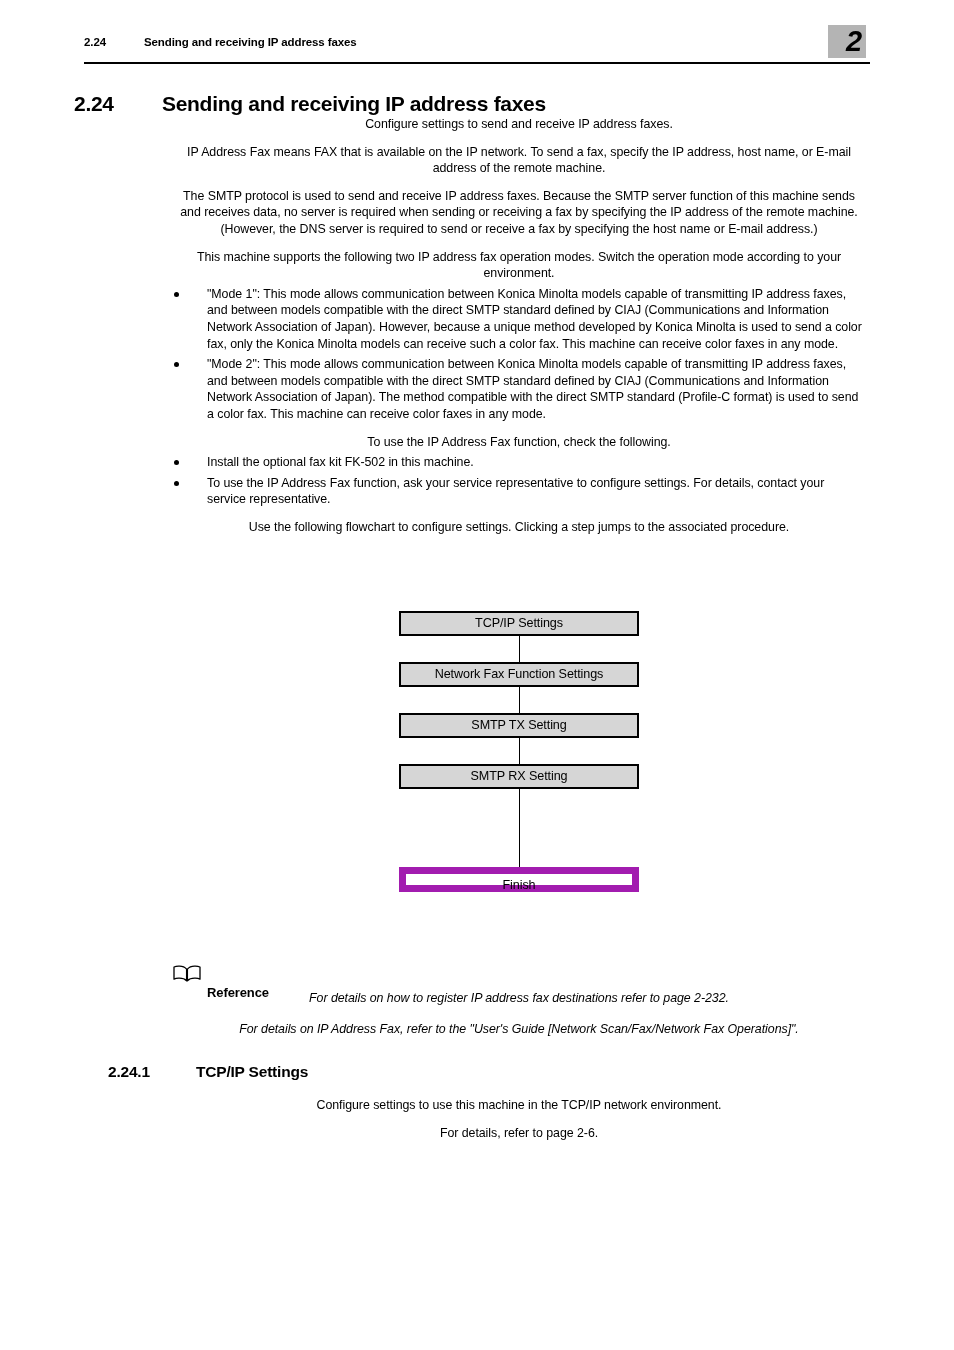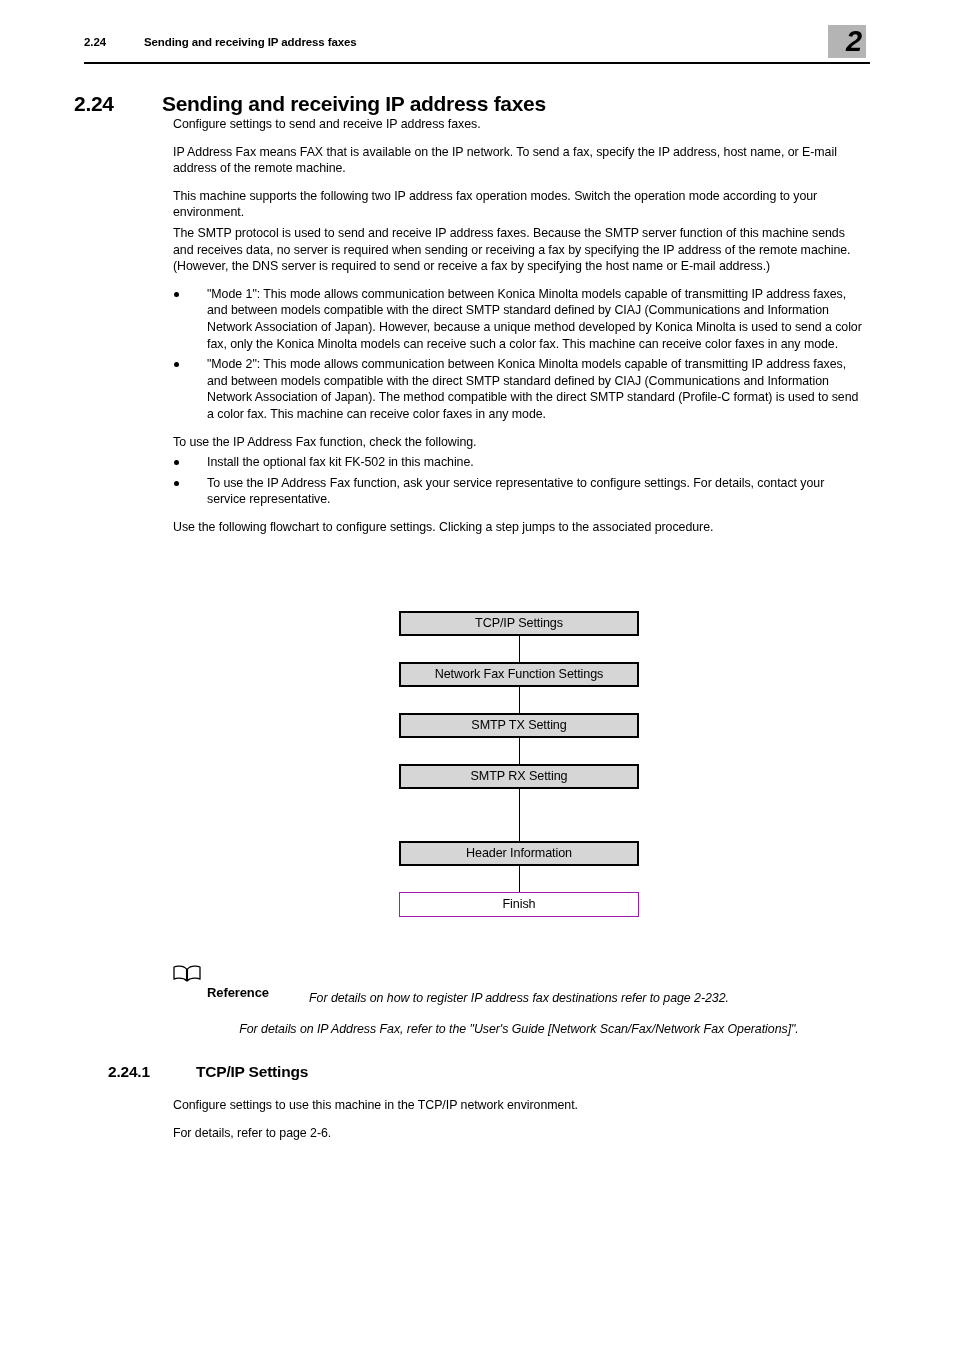--- a/index.html
+++ b/index.html
@@ -122,21 +122,21 @@
   .body-col {
     position: absolute;
     left: 173px;
     width: 692px;
   }
   p.para {
     margin: 0 0 11px 0;
     font-size: 12.4px;
     line-height: 16.6px;
     letter-spacing: -0.05px;
-    text-align: left;
+    text-align: center;
   }
   p.para.tight { margin-bottom: 4px; }
 
   ul.bullets {
     list-style: none;
     margin: 0 0 11px 0;
     padding: 0;
   }
   ul.bullets li {
     position: relative;
@@ -173,21 +173,21 @@
     height: 25px;
     background: #d6d6d6;
     border: 2px solid #000000;
     font-size: 12.6px;
     line-height: 21px;
     text-align: center;
     letter-spacing: -0.1px;
   }
   .flow-box.terminal {
     background: #ffffff;
-    border: 1px solid #a21caf;
+    border: 7px solid #a21caf;
     line-height: 23px;
   }
   .flow-connector {
     width: 1px;
     height: 26px;
     background: #000000;
     margin: 0 auto;
   }
 
   
@@ -266,22 +266,22 @@
   </div>
   <div class="hdr-rule"></div>
 
   <div class="h1-block">
     <span class="h1-num">2.24</span><span class="h1-text">Sending and receiving IP address faxes</span>
   </div>
 
   <div class="body-col" style="top:116px;">
     <p class="para">Configure settings to send and receive IP address faxes.</p>
     <p class="para">IP Address Fax means FAX that is available on the IP network. To send a fax, specify the IP address, host name, or E-mail address of the remote machine.</p>
+    <p class="para">The SMTP protocol is used to send and receive IP address faxes. Because the SMTP server function of this machine sends and receives data, no server is required when sending or receiving a fax by specifying the IP address of the remote machine. (However, the DNS server is required to send or receive a fax by specifying the host name or E-mail address.)</p>
     <p class="para tight">This machine supports the following two IP address fax operation modes. Switch the operation mode according to your environment.</p>
-    <p class="para">The SMTP protocol is used to send and receive IP address faxes. Because the SMTP server function of this machine sends and receives data, no server is required when sending or receiving a fax by specifying the IP address of the remote machine. (However, the DNS server is required to send or receive a fax by specifying the host name or E-mail address.)</p>
 
     <ul class="bullets">
       <li>
         <span class="dot"></span>
         <span>"Mode 1": This mode allows communication between Konica Minolta models capable of transmitting IP address faxes, and between models compatible with the direct SMTP standard defined by CIAJ (Communications and Information Network Association of Japan). However, because a unique method developed by Konica Minolta is used to send a color fax, only the Konica Minolta models can receive such a color fax. This machine can receive color faxes in any mode.</span>
       </li>
       <li>
         <span class="dot"></span>
         <span>"Mode 2": This mode allows communication between Konica Minolta models capable of transmitting IP address faxes, and between models compatible with the direct SMTP standard defined by CIAJ (Communications and Information Network Association of Japan). The method compatible with the direct SMTP standard (Profile-C format) is used to send a color fax. This machine can receive color faxes in any mode.</span>
       </li>
@@ -320,23 +320,20 @@
     </div>
     <div class="flow-connector"></div>
 
     <div class="flow-step">
       <div class="flow-box">SMTP RX Setting</div>
     </div>
     <div class="flow-connector"></div>
 
     <div class="flow-connector"></div>
 
-    <div class="flow-step">
-      <div class="flow-box">Header Information</div>
-    </div>
     <div class="flow-connector"></div>
 
     <div class="flow-step">
       <div class="flow-box terminal">Finish</div>
     </div>
 
   </div>
 
   <div class="ref-block">
     <div class="ref-head">

